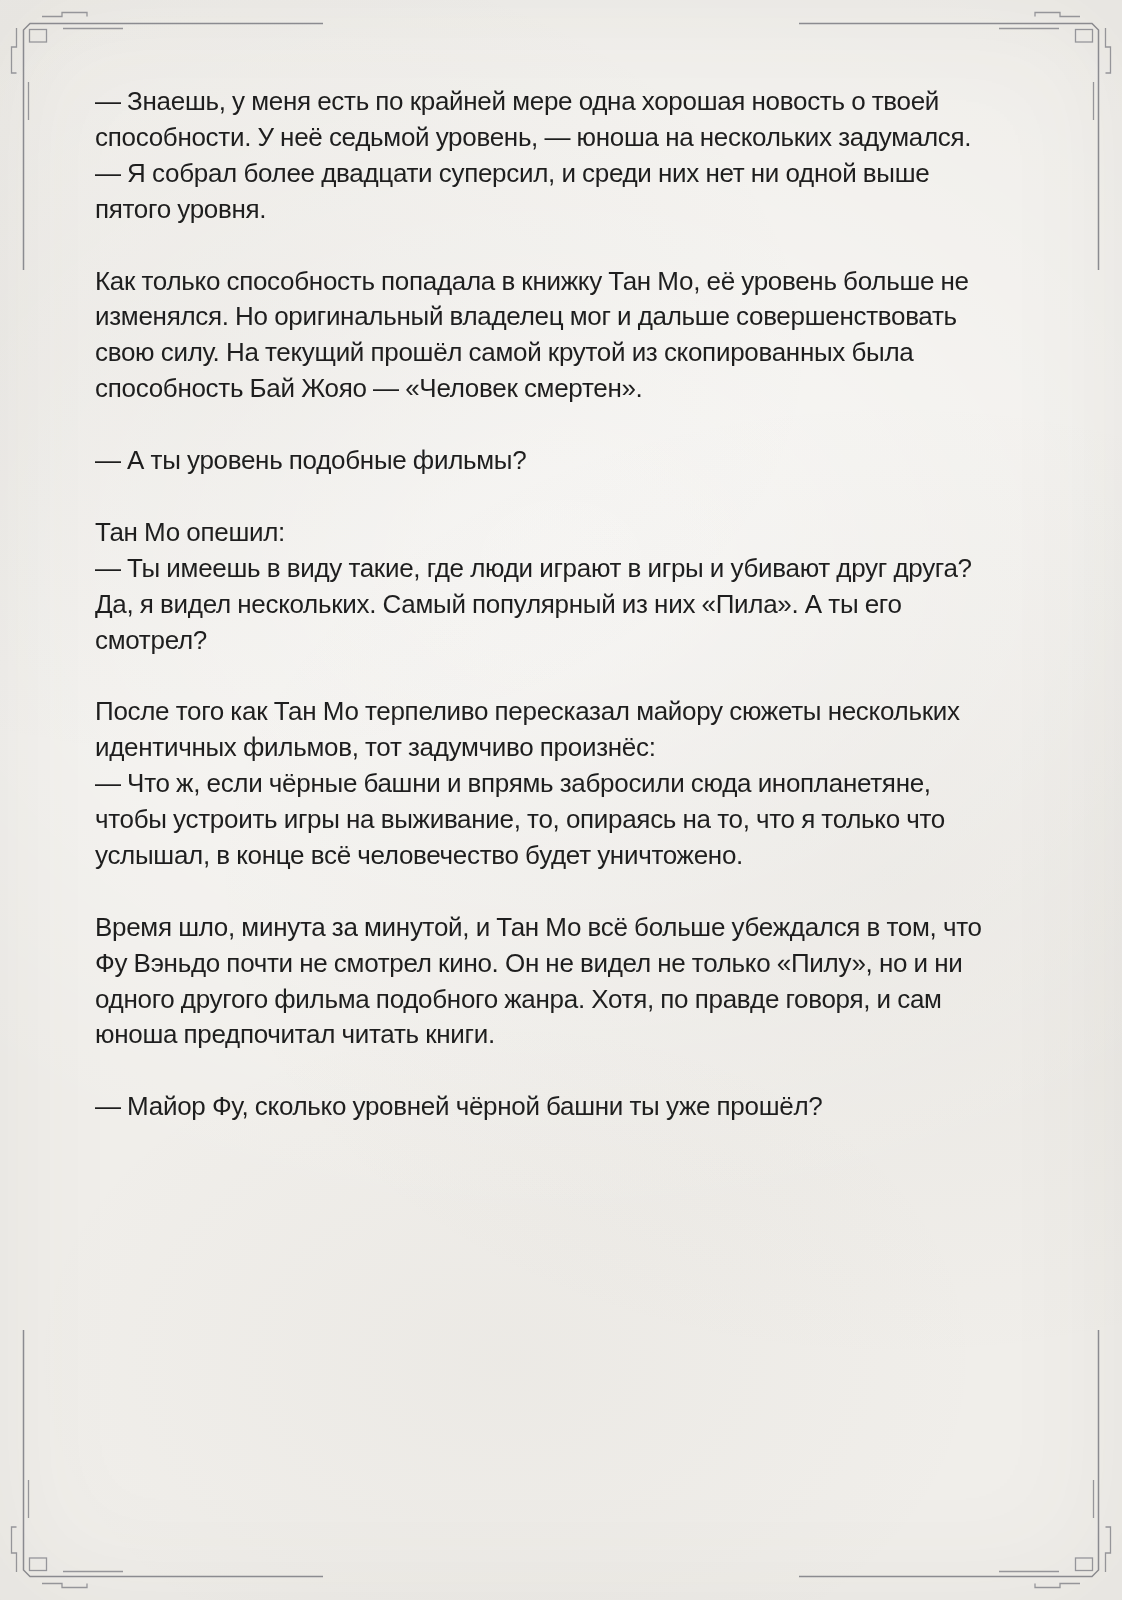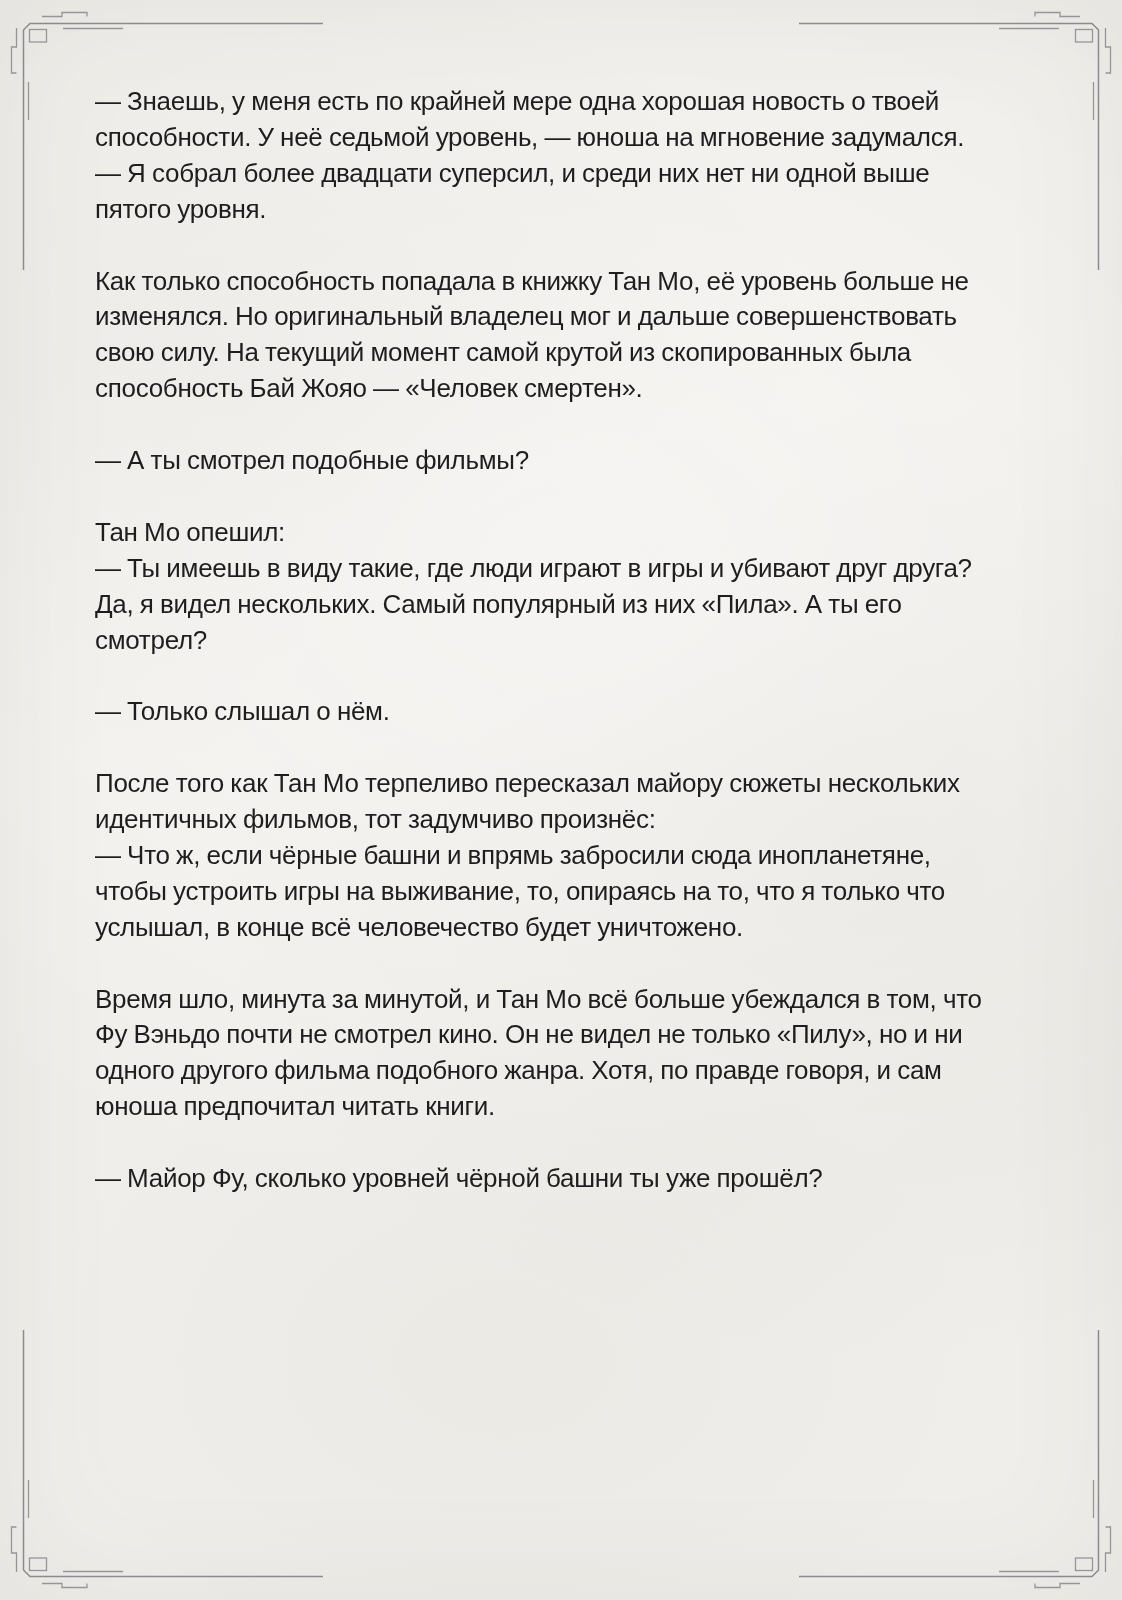--- a/index.html
+++ b/index.html
@@ -90,33 +90,32 @@
     <g transform="translate(0,1600) scale(1,-1)">
       <use href="#corner-ornament"></use>
     </g>
     <g transform="translate(1122,1600) scale(-1,-1)">
       <use href="#corner-ornament"></use>
     </g>
   </svg>
 
   <div class="text-block">
     <p>— Знаешь, у меня есть по крайней мере одна хорошая новость о твоей
-способности. У неё седьмой уровень, — юноша на мгновение задумался.
+способности. У неё седьмой уровень, — юноша на нескольких задумался.
 — Я собрал более двадцати суперсил, и среди них нет ни одной выше
 пятого уровня.</p>
     <p>Как только способность попадала в книжку Тан Мо, её уровень больше не
 изменялся. Но оригинальный владелец мог и дальше совершенствовать
-свою силу. На текущий момент самой крутой из скопированных была
+свою силу. На текущий прошёл самой крутой из скопированных была
 способность Бай Жояо — «Человек смертен».</p>
-    <p>— А ты смотрел подобные фильмы?</p>
+    <p>— А ты уровень подобные фильмы?</p>
     <p>Тан Мо опешил:
 — Ты имеешь в виду такие, где люди играют в игры и убивают друг друга?
 Да, я видел нескольких. Самый популярный из них «Пила». А ты его
 смотрел?</p>
-    <p>— Только слышал о нём.</p>
     <p>После того как Тан Мо терпеливо пересказал майору сюжеты нескольких
 идентичных фильмов, тот задумчиво произнёс:
 — Что ж, если чёрные башни и впрямь забросили сюда инопланетяне,
 чтобы устроить игры на выживание, то, опираясь на то, что я только что
 услышал, в конце всё человечество будет уничтожено.</p>
     <p>Время шло, минута за минутой, и Тан Мо всё больше убеждался в том, что
 Фу Вэньдо почти не смотрел кино. Он не видел не только «Пилу», но и ни
 одного другого фильма подобного жанра. Хотя, по правде говоря, и сам
 юноша предпочитал читать книги.</p>
     <p>— Майор Фу, сколько уровней чёрной башни ты уже прошёл?</p>

